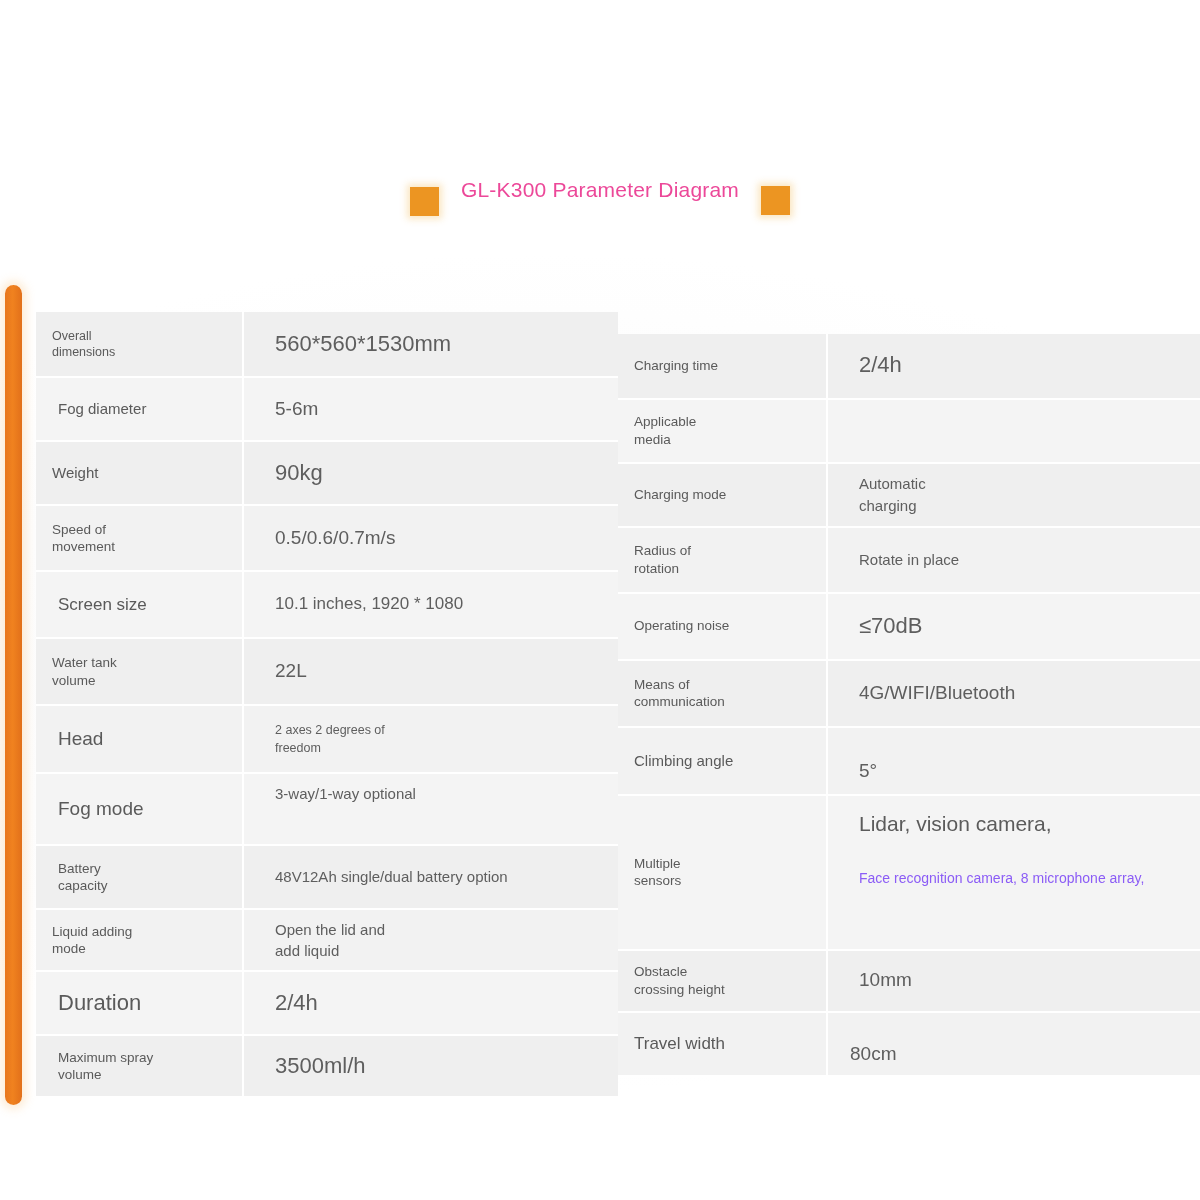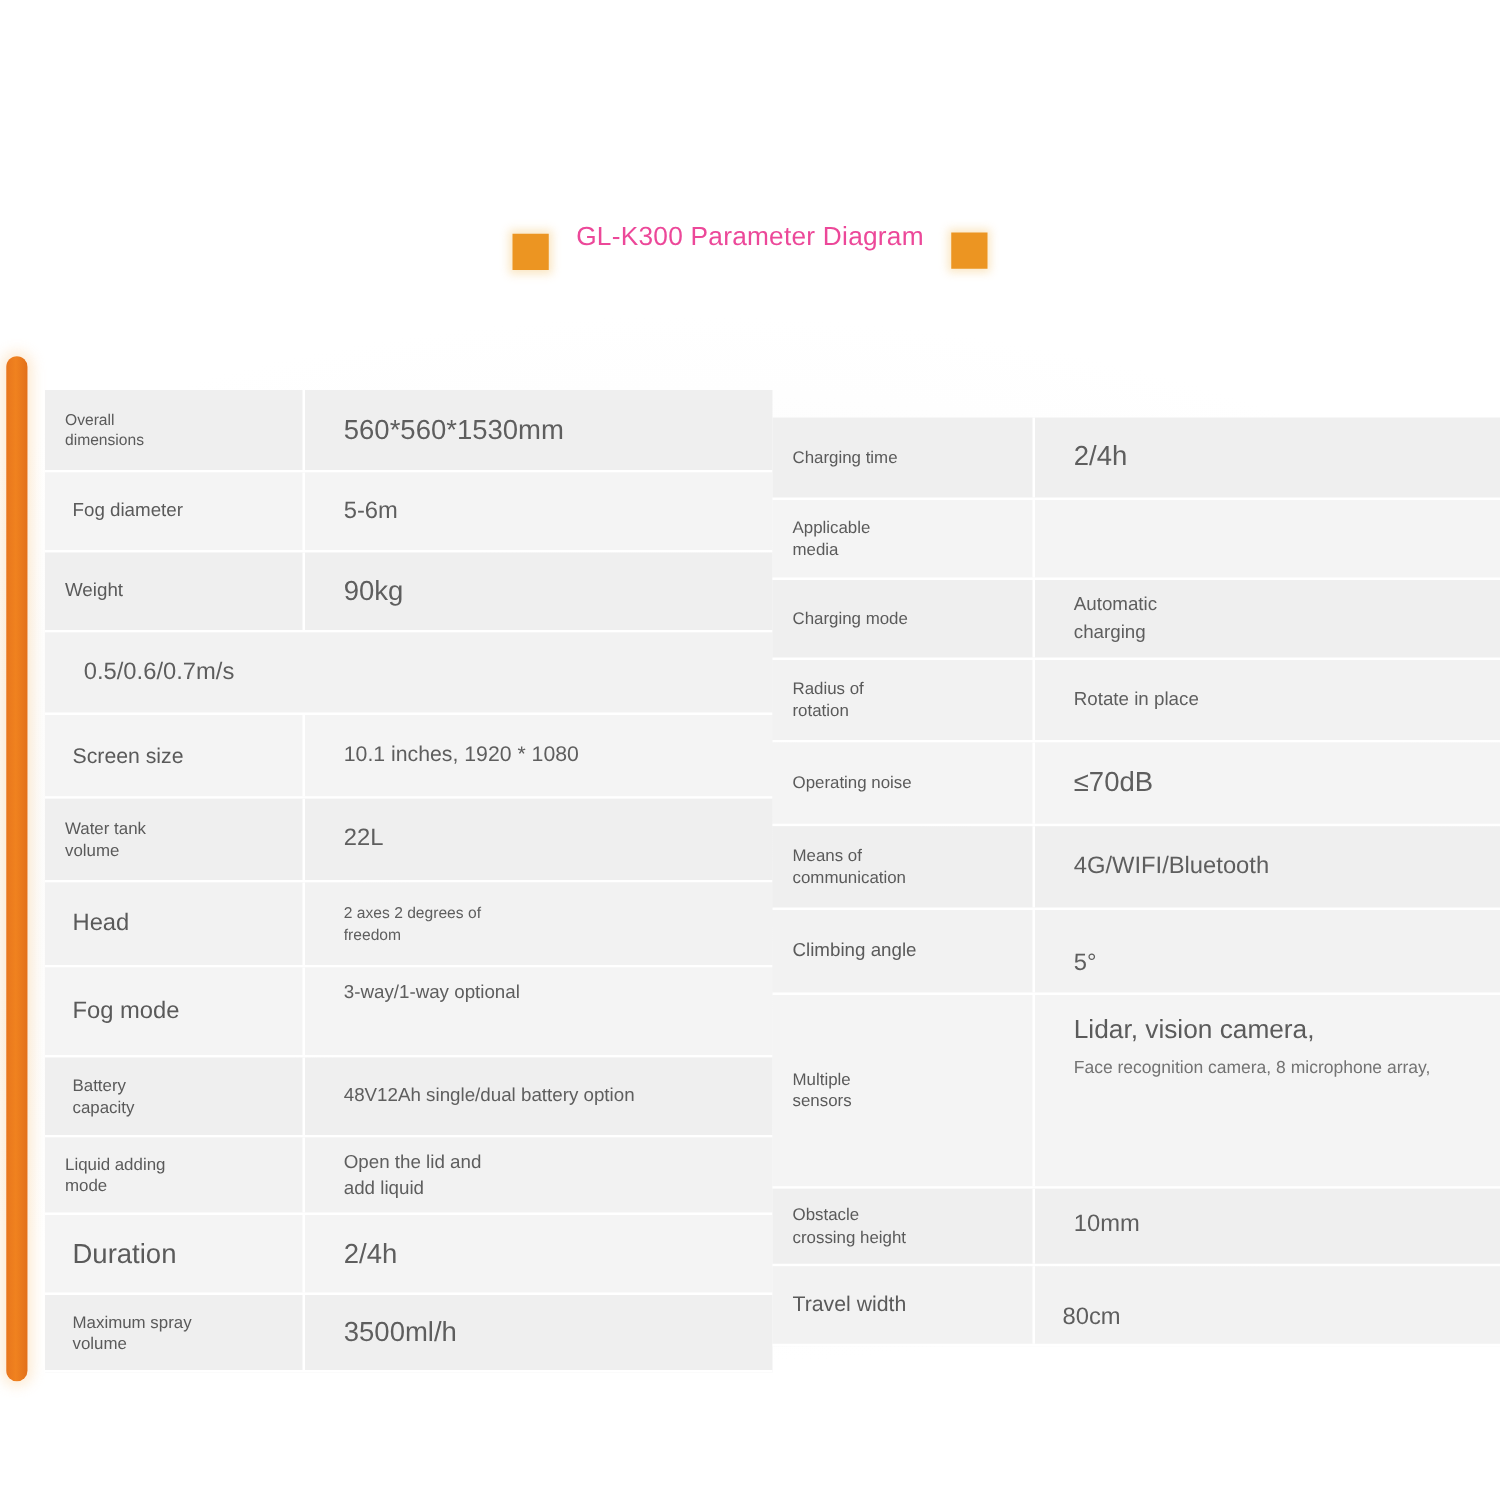--- a/index.html
+++ b/index.html
@@ -133,21 +133,21 @@
   .fs-xl  { font-size: 19px; }
   .fs-xxl { font-size: 22px; }
 
   .indent-1 { padding-left: 22px; }
   .indent-2 { }
 
   .val-line { display: block; }
   .val-line + .val-line { margin-top: 14px; }
 
   .sensor-big { font-size: 21px; color: #5b5b5b; }
-  .sensor-mid { font-size: 14px; color: #737373; margin-top: 7px; display:block; }
+  .sensor-mid { font-size: 14px; color: #8b5cf6; margin-top: 32px; display:block; }
   .sensor-low { font-size: 13px; color: #606060; margin-top: 20px; display:block; }
 </style>
 </head>
 <body>
 
 <div id="page-wash"></div>
 
 <div id="title-bar">
   <span class="title-square left"></span>
   <span id="title-text">GL-K300 Parameter Diagram</span>
@@ -176,20 +176,24 @@
     </div>
 
     <div class="spec-row tint-a" style="height:64px">
       <div class="cell-label fs-md indent-2">
         <span>Weight</span>
       </div>
       <div class="cell-value fs-xxl">90kg</div>
     </div>
 
     <div class="spec-row tint-c" style="height:66px">
+      <div class="cell-label fs-sm">
+        <span>Speed of</span>
+        <span>movement</span>
+      </div>
       <div class="cell-value fs-xl">0.5/0.6/0.7m/s</div>
     </div>
 
     <div class="spec-row tint-b" style="height:67px">
       <div class="cell-label fs-lg indent-1">
         <span>Screen size</span>
       </div>
       <div class="cell-value fs-lg">10.1 inches, 1920 * 1080</div>
     </div>
 

